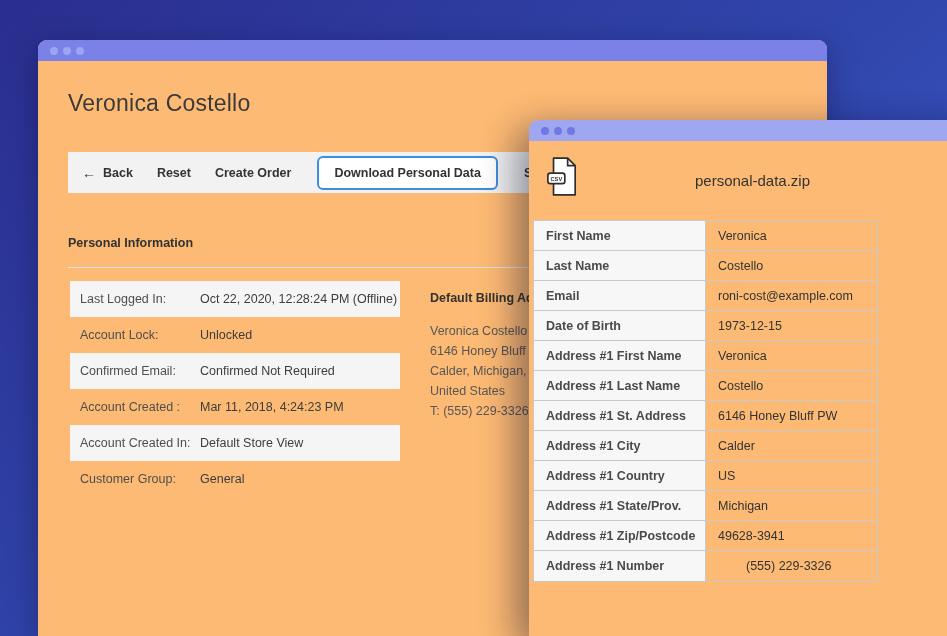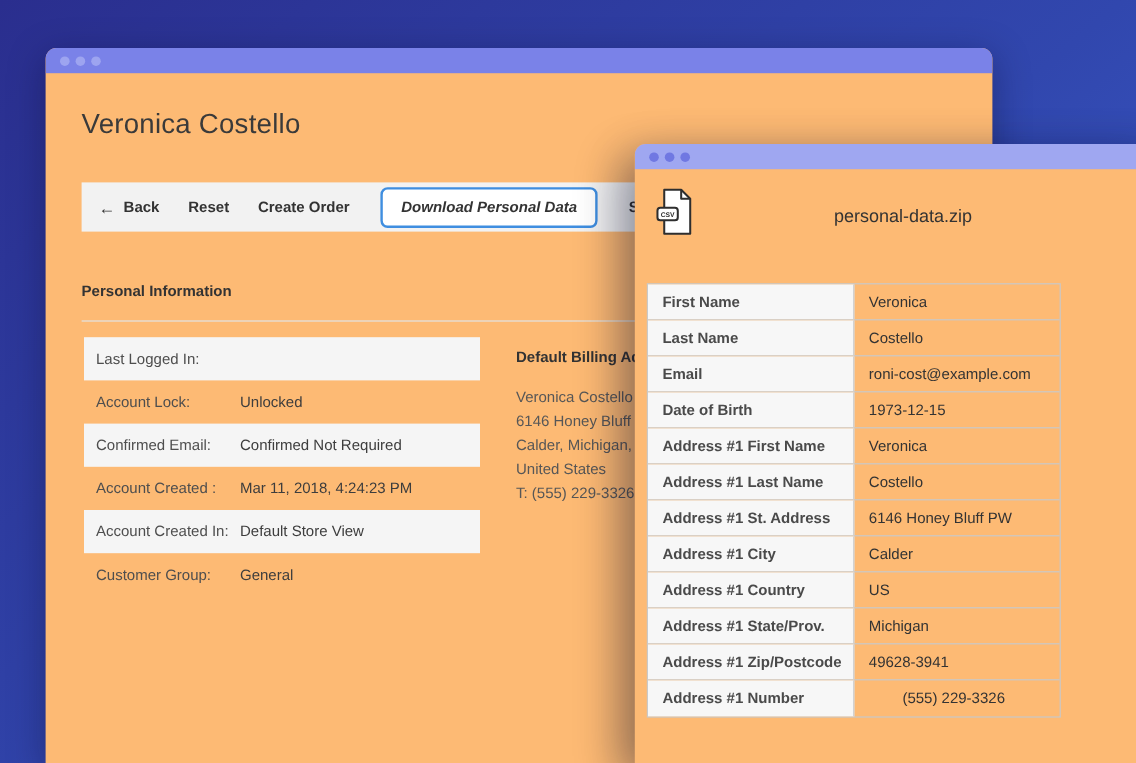--- a/index.html
+++ b/index.html
@@ -53,21 +53,20 @@
     cursor: pointer; white-space: nowrap;
   }
   .tb-btn .arrow { font-size: 14px; font-weight: 400; }
   .tb-btn-primary {
     background: #ffffff;
     border: 2px solid #3f8ee0;
     border-radius: 6px;
     height: 34px;
     padding: 0 15px;
     margin: 0 2px;
-    font-style: italic;
   }
   .section-heading {
     position: absolute; left: 30px; top: 196px;
     font-size: 12.5px; font-weight: 700; color: #333333;
   }
   .divider {
     position: absolute; left: 30px; top: 227px; width: 729px; height: 0;
     border-top: 1px solid #e3e3e3;
   }
   .info-table { position: absolute; left: 32px; top: 241px; width: 330px; }
@@ -83,23 +82,22 @@
   .billing-line { font-size: 12.5px; color: #575757; line-height: 20px; white-space: nowrap; }
 
   
   .csv-icon { position: absolute; left: 17px; top: 36px; }
   .file-title {
     position: absolute; left: 0; right: 0; top: 51px;
     text-align: center;
     font-size: 15px; color: #333333; line-height: 20px;
   }
   .pd-table {
-    position: absolute; left: 10px; top: 100px; width: 345px;
+    position: absolute; left: 4px; top: 100px; width: 345px;
     border: 1px solid #c9c9c9;
-    margin-top: 16px;
   }
   .pd-row { display: flex; height: 30px; border-bottom: 1px solid #c9c9c9; }
   .pd-row:last-child { border-bottom: none; gap: 28px; }
   .pd-label {
     width: 172px; flex-shrink: 0;
     background: #f7f7f7;
     border-right: 1px solid #c9c9c9;
     display: flex; align-items: center; padding-left: 12px;
     font-size: 12.5px; font-weight: 600; color: #4a4a4a;
     white-space: nowrap;
@@ -133,20 +131,21 @@
     <div class="tb-btn tb-btn-primary">Download Personal Data</div>
     <div class="tb-btn">Save and Continue Edit</div>
   </div>
 
   <div class="section-heading">Personal Information</div>
   <div class="divider"></div>
 
   <div class="info-table">
     <div class="info-row">
       <span class="info-label">Last Logged In:</span>
+      <span class="info-value">Oct 22, 2020, 12:28:24 PM (Offline)</span>
     </div>
     <div class="info-row">
       <span class="info-label">Account Lock:</span>
       <span class="info-value">Unlocked</span>
     </div>
     <div class="info-row">
       <span class="info-label">Confirmed Email:</span>
       <span class="info-value">Confirmed Not Required</span>
     </div>
     <div class="info-row">

